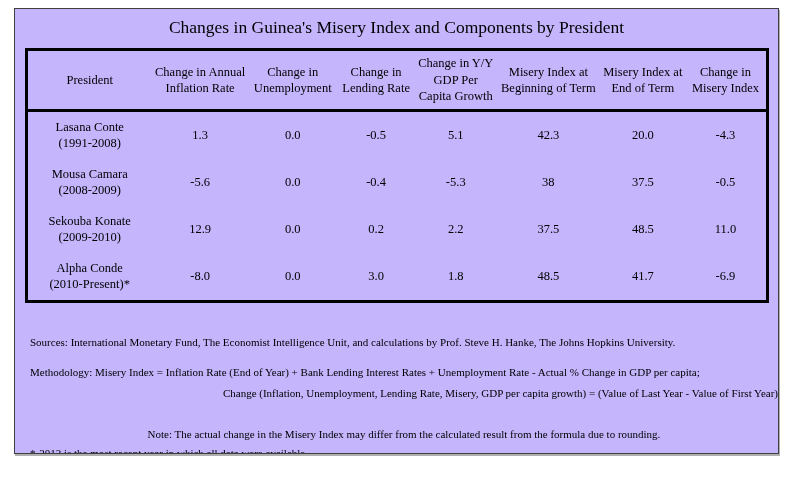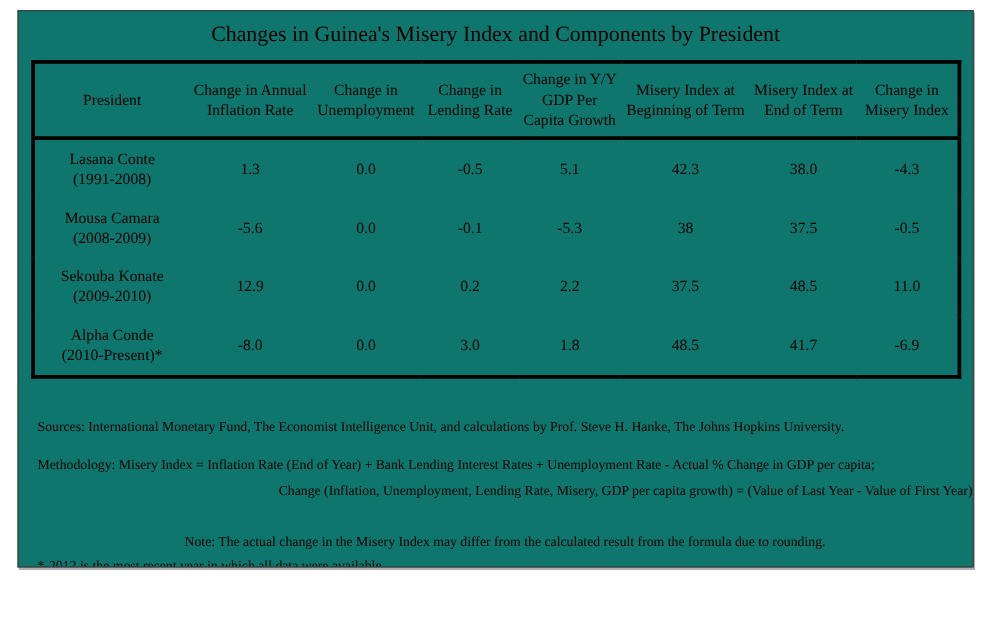--- a/index.html
+++ b/index.html
@@ -10,21 +10,21 @@
     background: #ffffff;
     font-family: "Liberation Serif", "DejaVu Serif", serif;
     color: #000000;
   }
   .frame {
     position: absolute;
     left: 14px;
     top: 8px;
     width: 765px;
     height: 446px;
-    background: #0f766e;
+    background: #c4b5fd;
     border: 1px solid #3f3f3f;
     box-shadow: 1px 2px 0 rgba(110,110,110,0.55);
     box-sizing: border-box;
     overflow: hidden;
   }
   .title {
     text-align: center;
     font-size: 17.5px;
     line-height: 1.3;
     padding-top: 7px;
@@ -102,31 +102,31 @@
       <tr>
         <td>
           <span class="pres-name">Lasana Conte</span>
           <span class="pres-term">(1991-2008)</span>
         </td>
         <td>1.3</td>
         <td>0.0</td>
         <td>-0.5</td>
         <td>5.1</td>
         <td>42.3</td>
-        <td>38.0</td>
+        <td>20.0</td>
         <td>-4.3</td>
       </tr>
       <tr>
         <td>
           <span class="pres-name">Mousa Camara</span>
           <span class="pres-term">(2008-2009)</span>
         </td>
         <td>-5.6</td>
         <td>0.0</td>
-        <td>-0.1</td>
+        <td>-0.4</td>
         <td>-5.3</td>
         <td>38</td>
         <td>37.5</td>
         <td>-0.5</td>
       </tr>
       <tr>
         <td>
           <span class="pres-name">Sekouba Konate</span>
           <span class="pres-term">(2009-2010)</span>
         </td>

